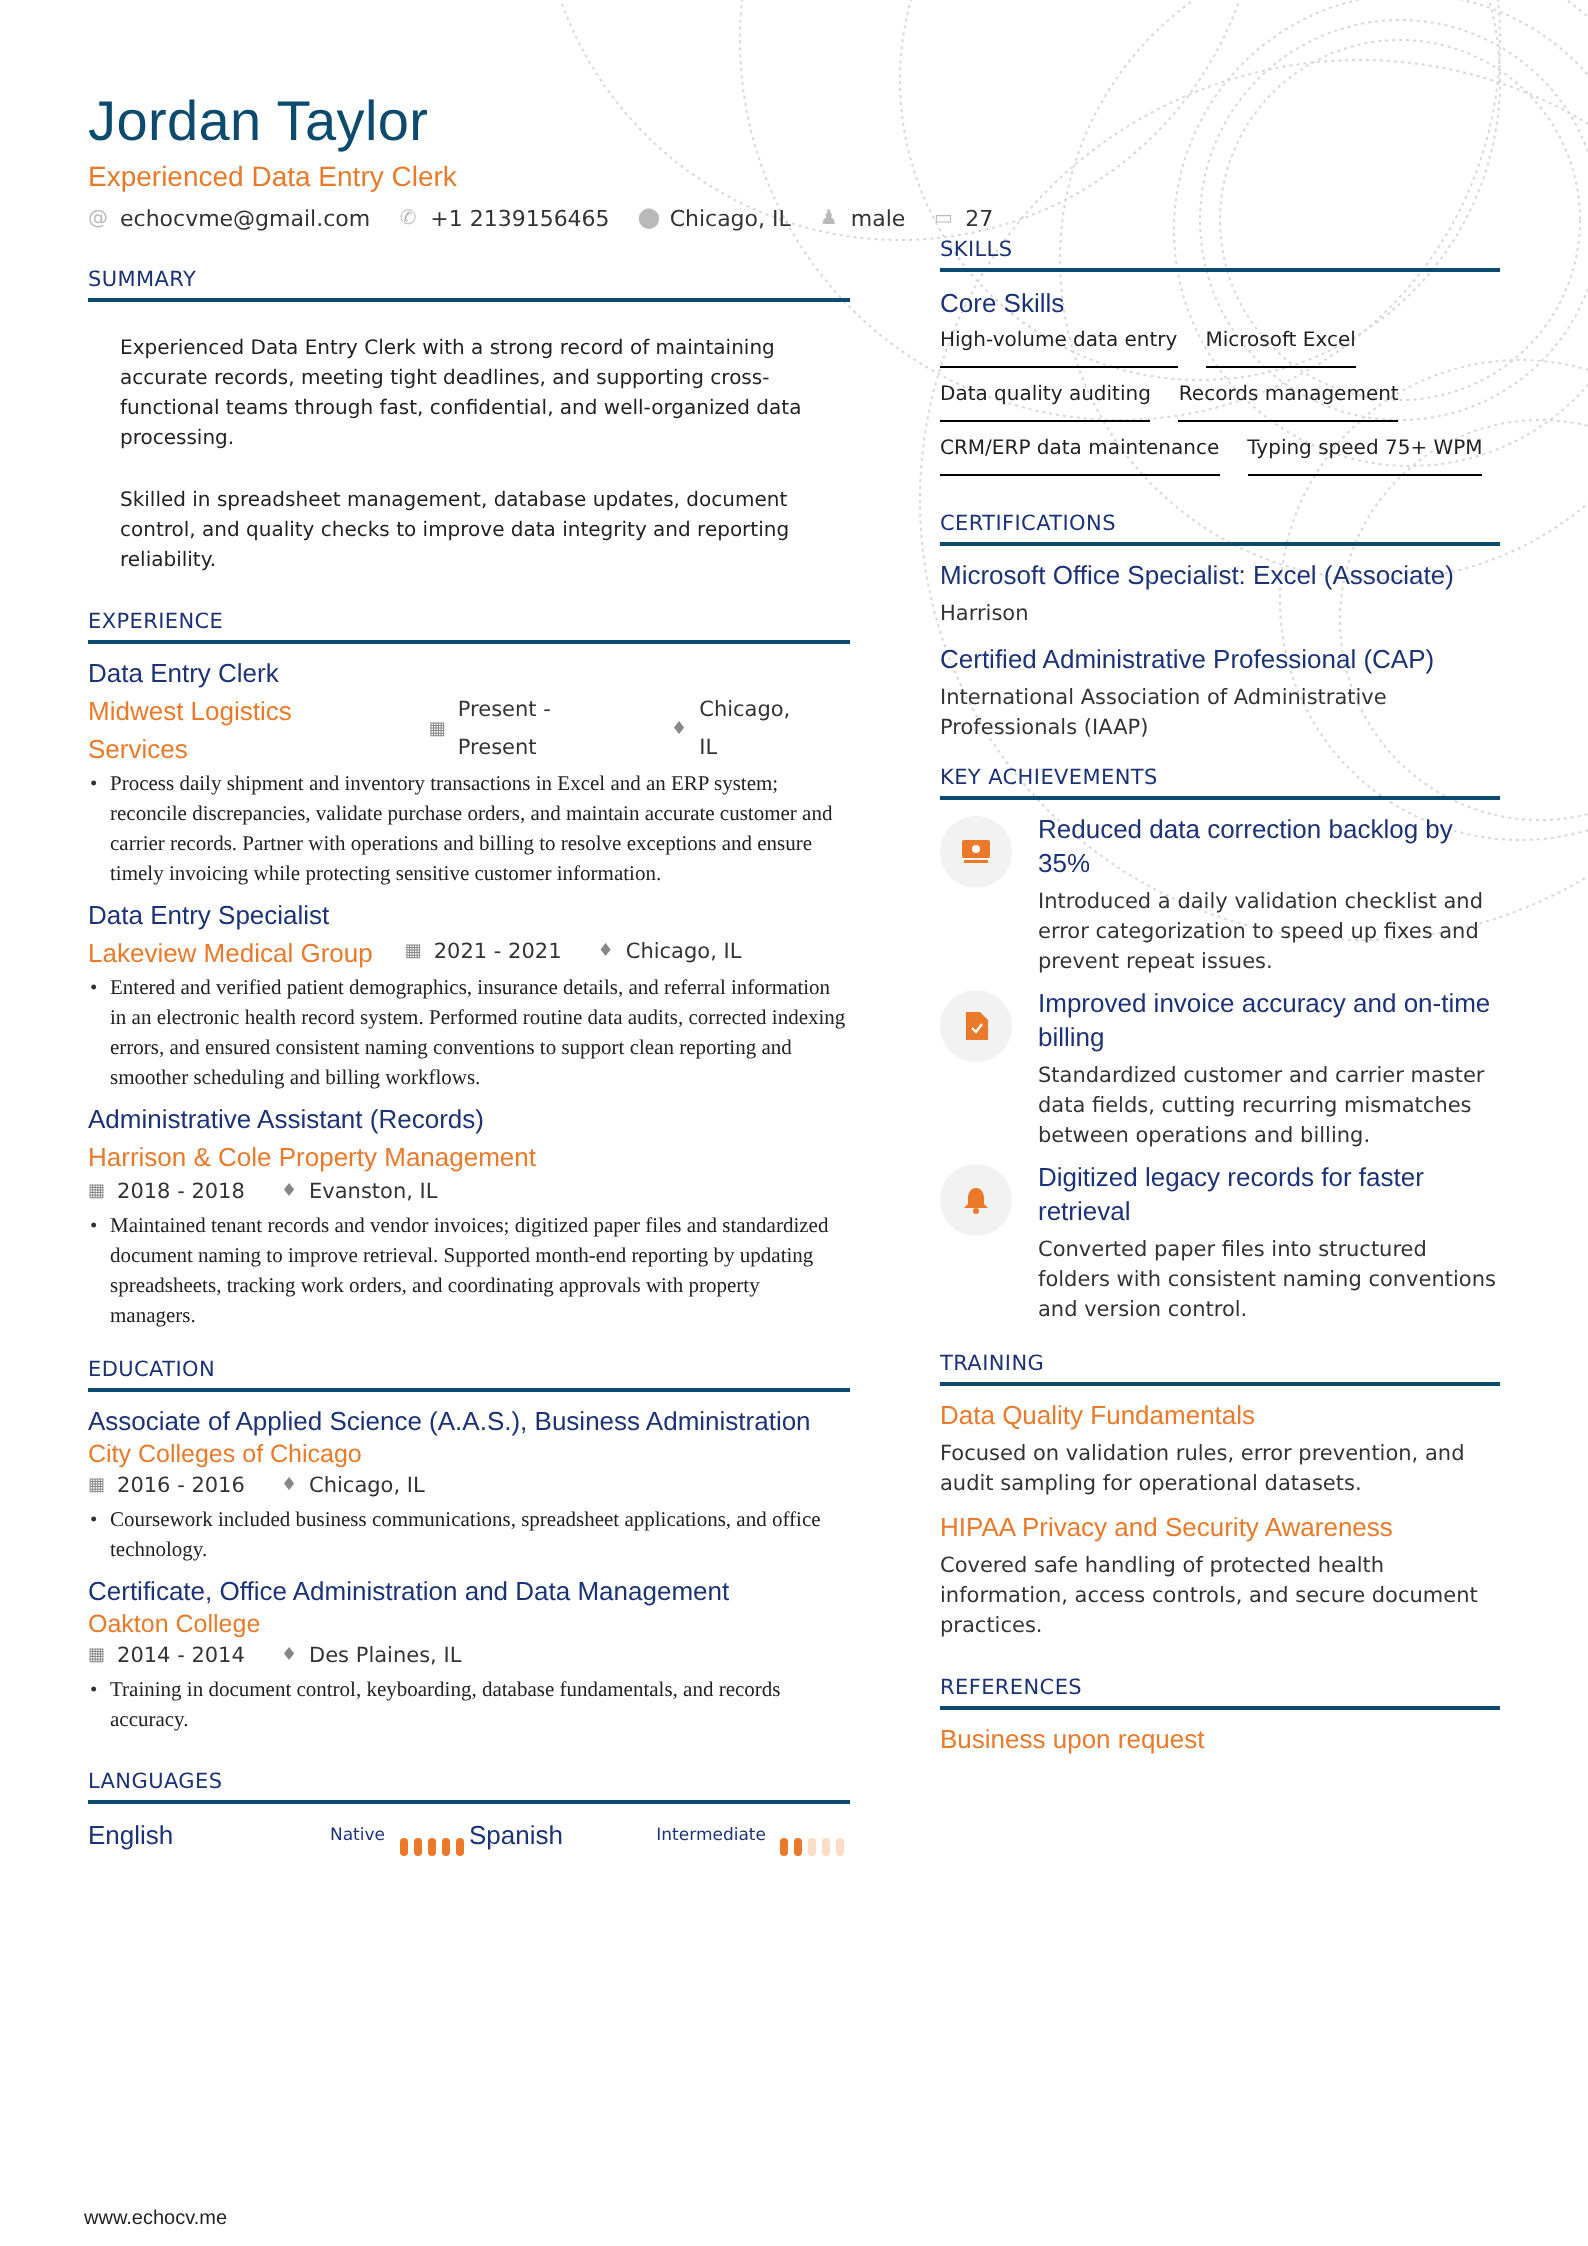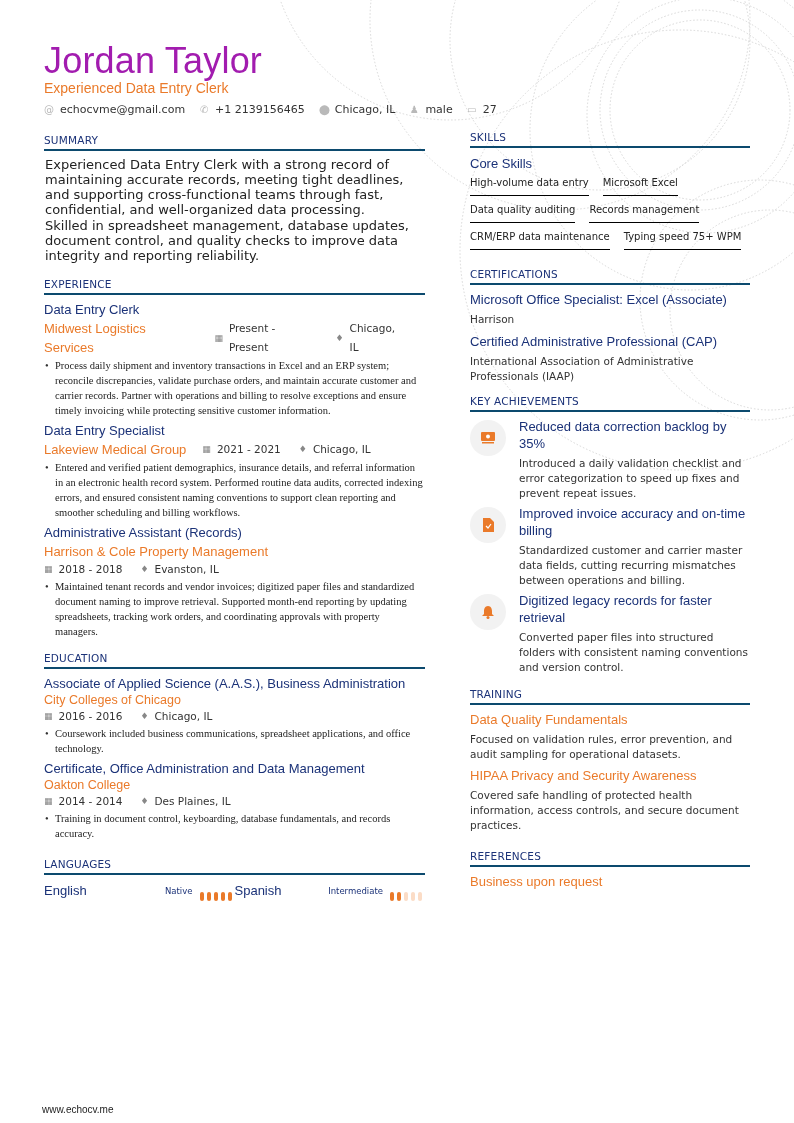--- a/index.html
+++ b/index.html
@@ -6,33 +6,33 @@
   body {
     width: 794px; height: 1123px; position: relative; overflow: hidden;
     background: #ffffff;
     font-family: "DejaVu Sans", sans-serif;
     color: #333333;
   }
   .bg-deco { position: absolute; left: 0; top: 0; width: 794px; height: 1123px; pointer-events: none; }
   .page { position: absolute; left: 0; top: 0; width: 794px; height: 1123px; }
 
   .header { position: absolute; left: 44px; top: 44px; }
-  .name { font-family: "Liberation Sans", sans-serif; font-size: 36px; color: #a21caf; line-height: 34px; letter-spacing: 0.2px; }
+  .name { font-family: "Liberation Sans", sans-serif; font-size: 28px; color: #0c4a6e; line-height: 34px; letter-spacing: 0.2px; }
   .title { font-family: "Liberation Sans", sans-serif; font-size: 14px; color: #ea7a2a; margin-top: 1px; line-height: 18px; }
   .contacts { display: flex; align-items: center; margin-top: 6px; font-size: 11px; color: #333; }
   .contact { display: flex; align-items: center; margin-right: 14px; }
   .contact .ic { color: #b9b9b9; font-size: 10px; margin-right: 6px; width: 10px; text-align: center; }
 
   .col-left { position: absolute; left: 44px; top: 133px; width: 381px; }
-  .col-right { position: absolute; left: 470px; top: 130px; width: 280px; }
+  .col-right { position: absolute; left: 470px; top: 118px; width: 280px; }
 
   .sec-title { font-size: 10.5px; color: #1b3278; letter-spacing: 0.2px; line-height: 14px; padding-bottom: 2px; border-bottom: 2px solid #0c4a6e; margin-bottom: 6px; }
   .section { margin-bottom: 14px; }
 
-  .para { font-size: 13px; line-height: 15px; color: #222; margin: 1px; }
+  .para { font-size: 10px; line-height: 15px; color: #222; margin: 16px; }
 
   .job-title { font-family: "Liberation Sans", sans-serif; font-size: 13px; color: #1b3278; line-height: 18px; }
   .job-line { display: flex; align-items: center; line-height: 19px; }
   .company { font-family: "Liberation Sans", sans-serif; font-size: 13px; color: #ea7a2a; margin-right: 16px; }
   .meta { display: flex; align-items: center; font-size: 10.5px; color: #333; margin-right: 18px; }
   .meta .ic { color: #888; font-size: 9px; margin-right: 6px; }
   .meta-row { display: flex; align-items: center; line-height: 17px; }
   .bullets { margin: 1px 0 4px 0; padding: 0; list-style: none; }
   .bullets li { position: relative; padding-left: 11px; font-size: 10.5px; line-height: 15px; color: #222; font-family: Liberation Serif, serif; }
   .bullets li::before { content: "•"; position: absolute; left: 1px; top: 0; color: #333; }

